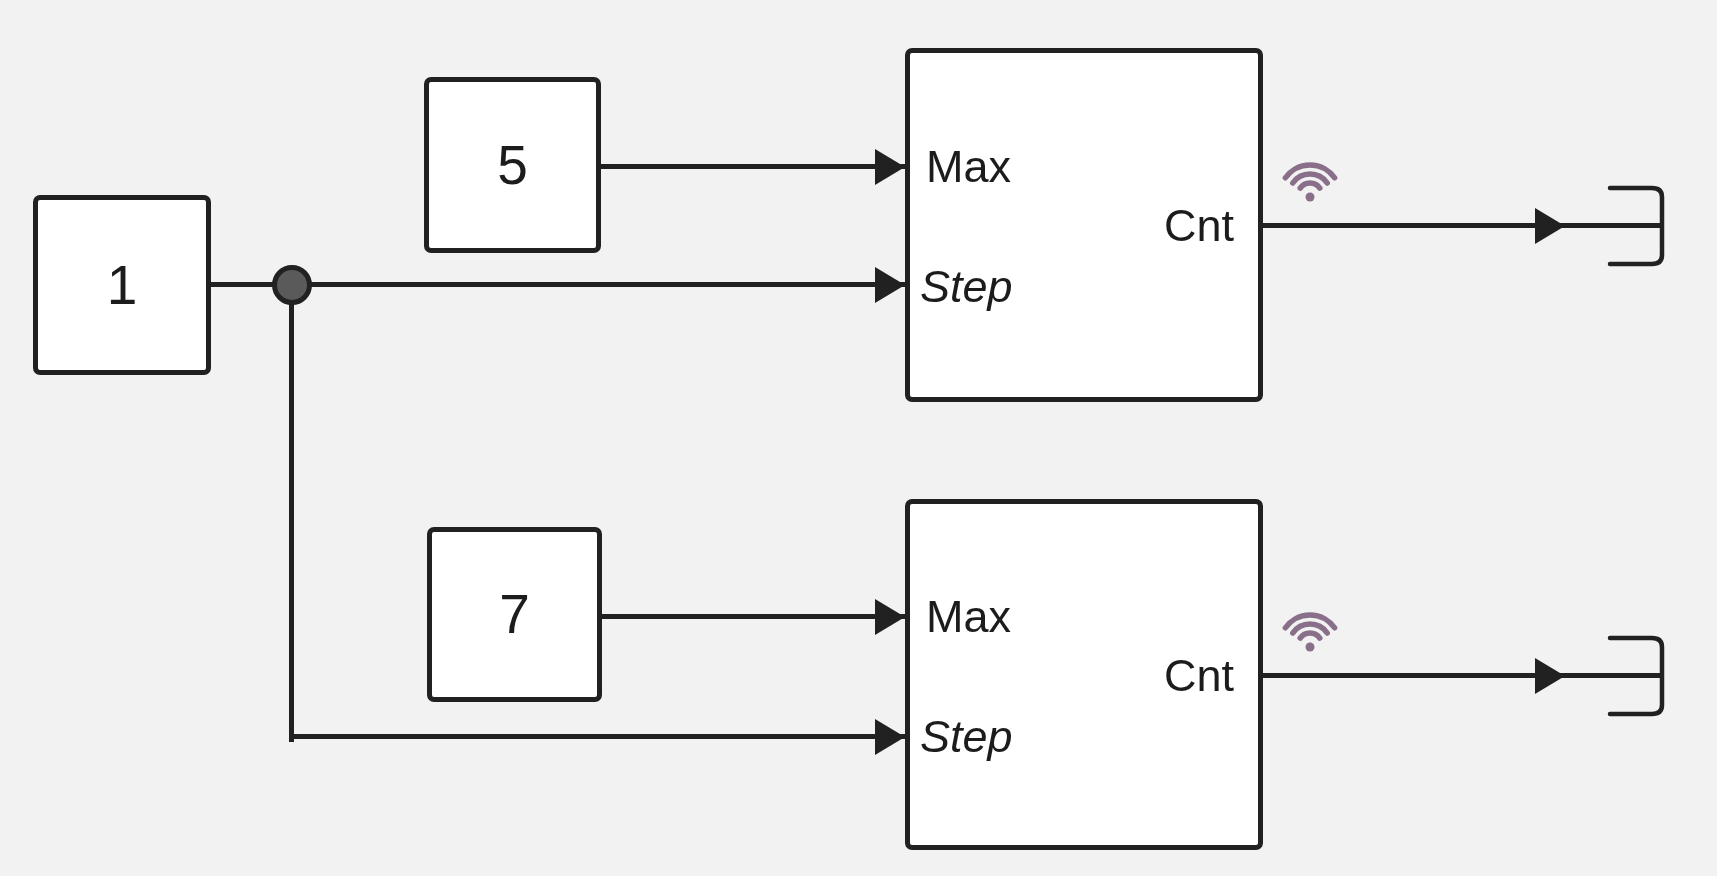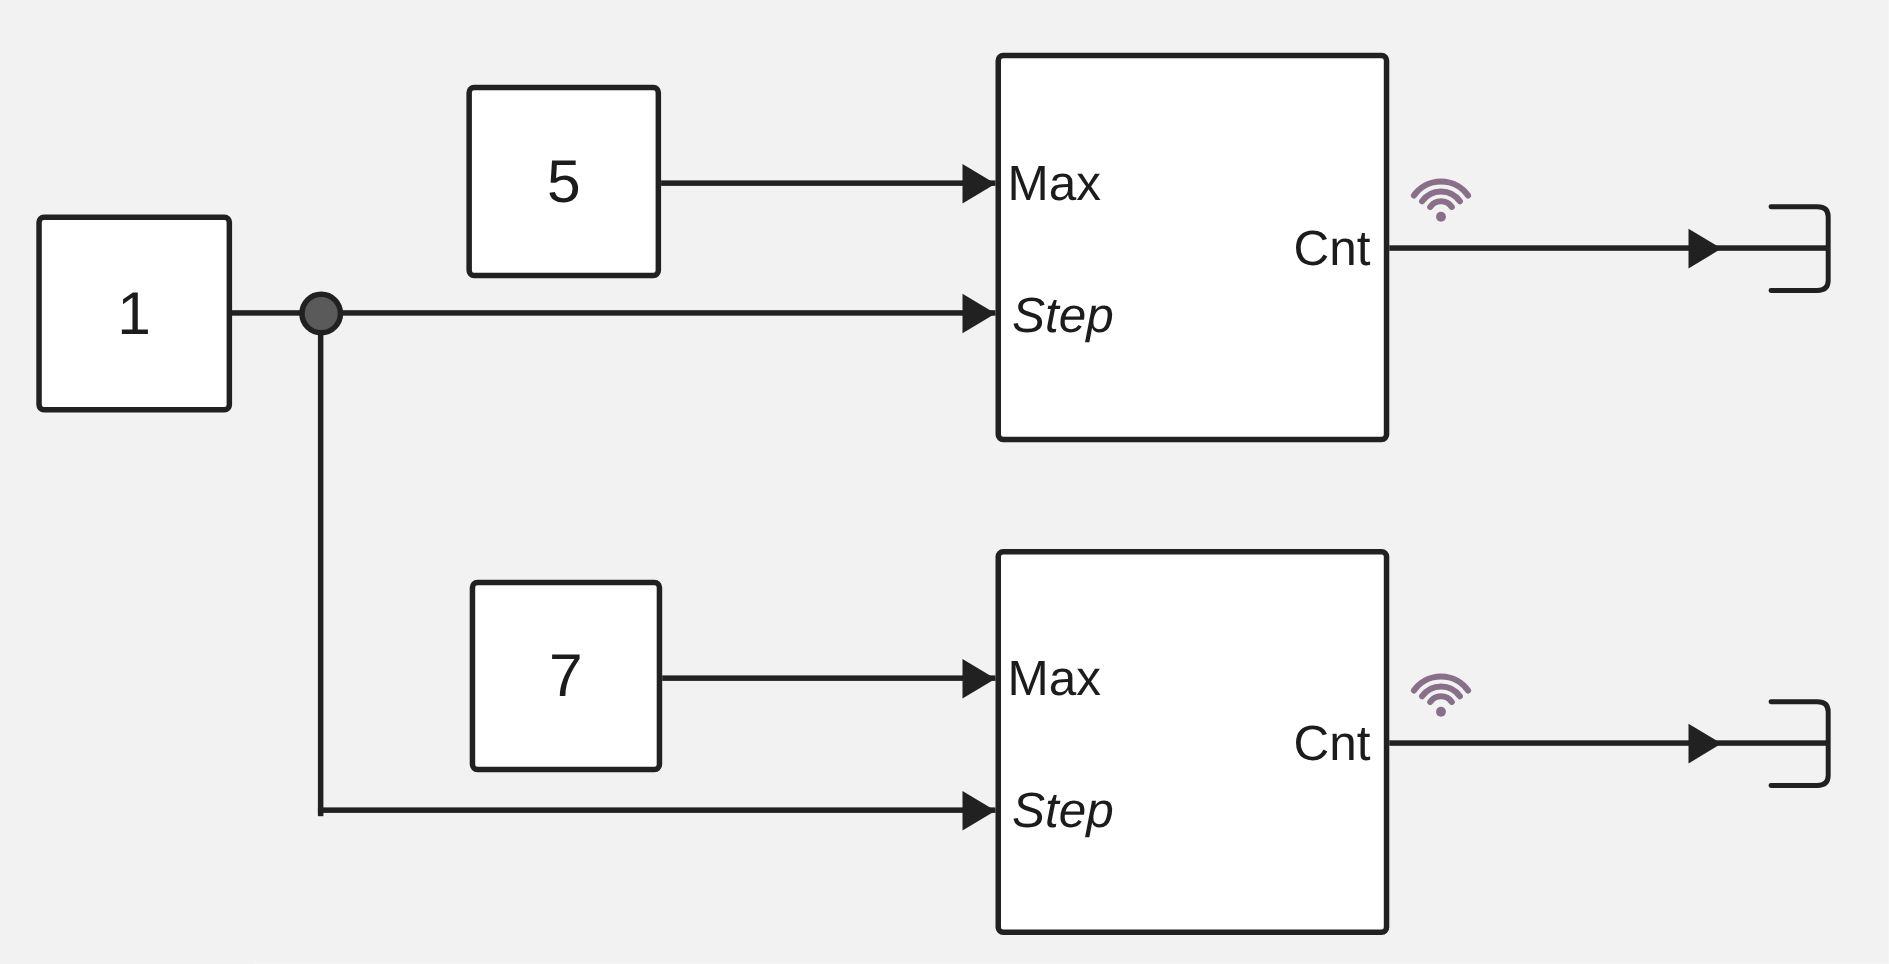--- a/index.html
+++ b/index.html
@@ -21,23 +21,23 @@
   .const-label {
     font-size:55px; color: var(--text, #1c1c1c);
     line-height:1;
   }
   .port-label {
     position:absolute;
     font-size:45px; color: var(--text, #1c1c1c);
     transform: translateY(-50%);
     white-space:nowrap;
   }
-  .port-max  { left:6px; top:114px; }
+  .port-max  { left:16px; top:114px; }
   .port-step { left:10px; top:234px;font-style:italic; }
-  .port-cnt  { right:12px; top:173px; }
+  .port-cnt  { right:24px; top:173px; }
   .cb .port-max  { top:113px; }
   .cb .port-step { top:233px; }
   .cb .port-cnt  { top:172px; }
   .wire { position:absolute; background: var(--stroke, #212121); }
   .wire.h { height:5px; }
   .wire.v { width:5px; }
   .arrow {
     position:absolute; width:0; height:0;
     border-top:18px solid transparent;
     border-bottom:18px solid transparent;

